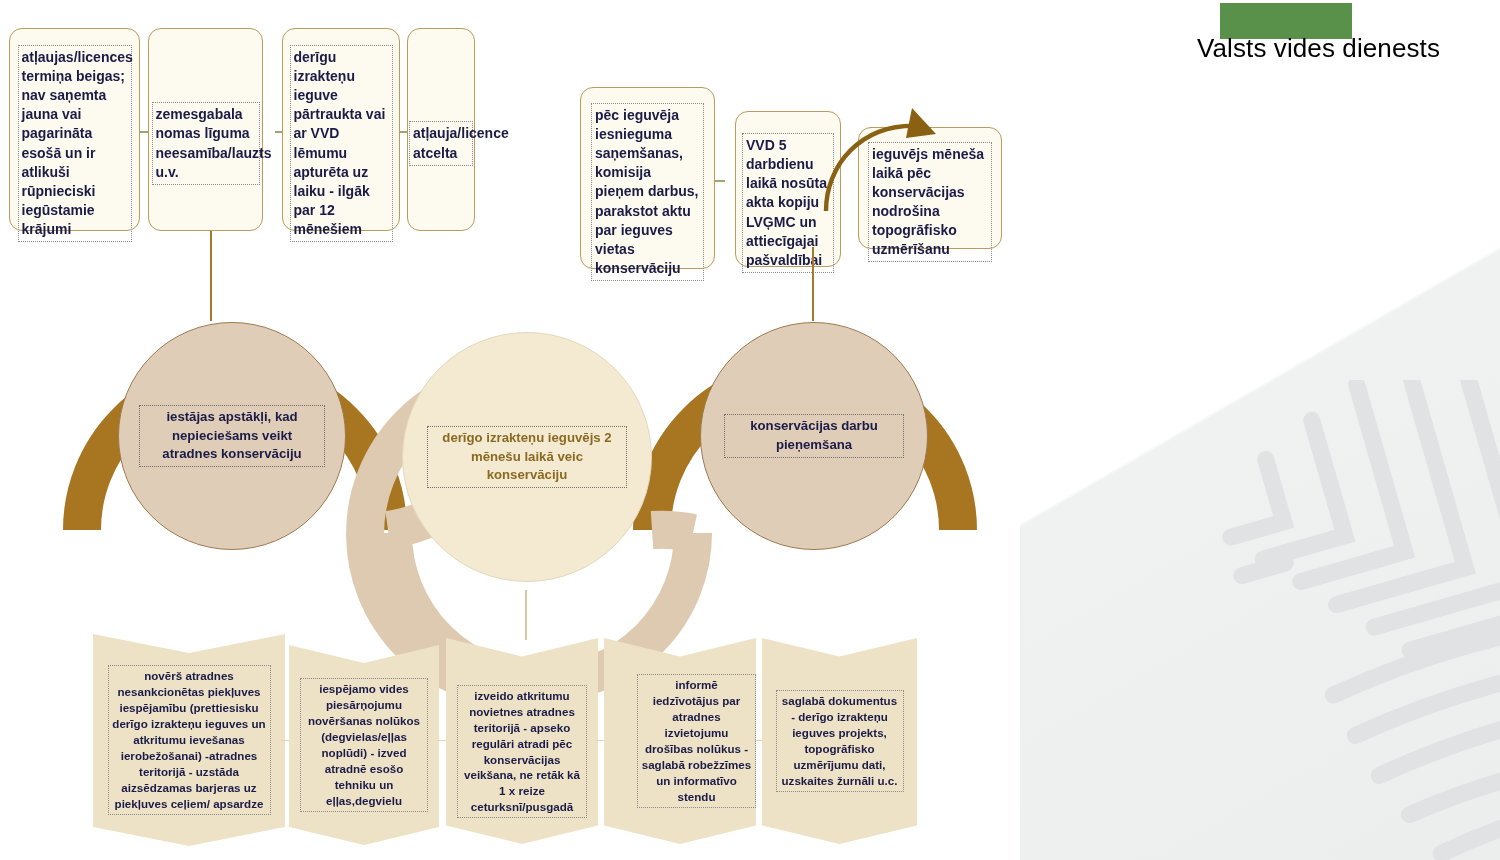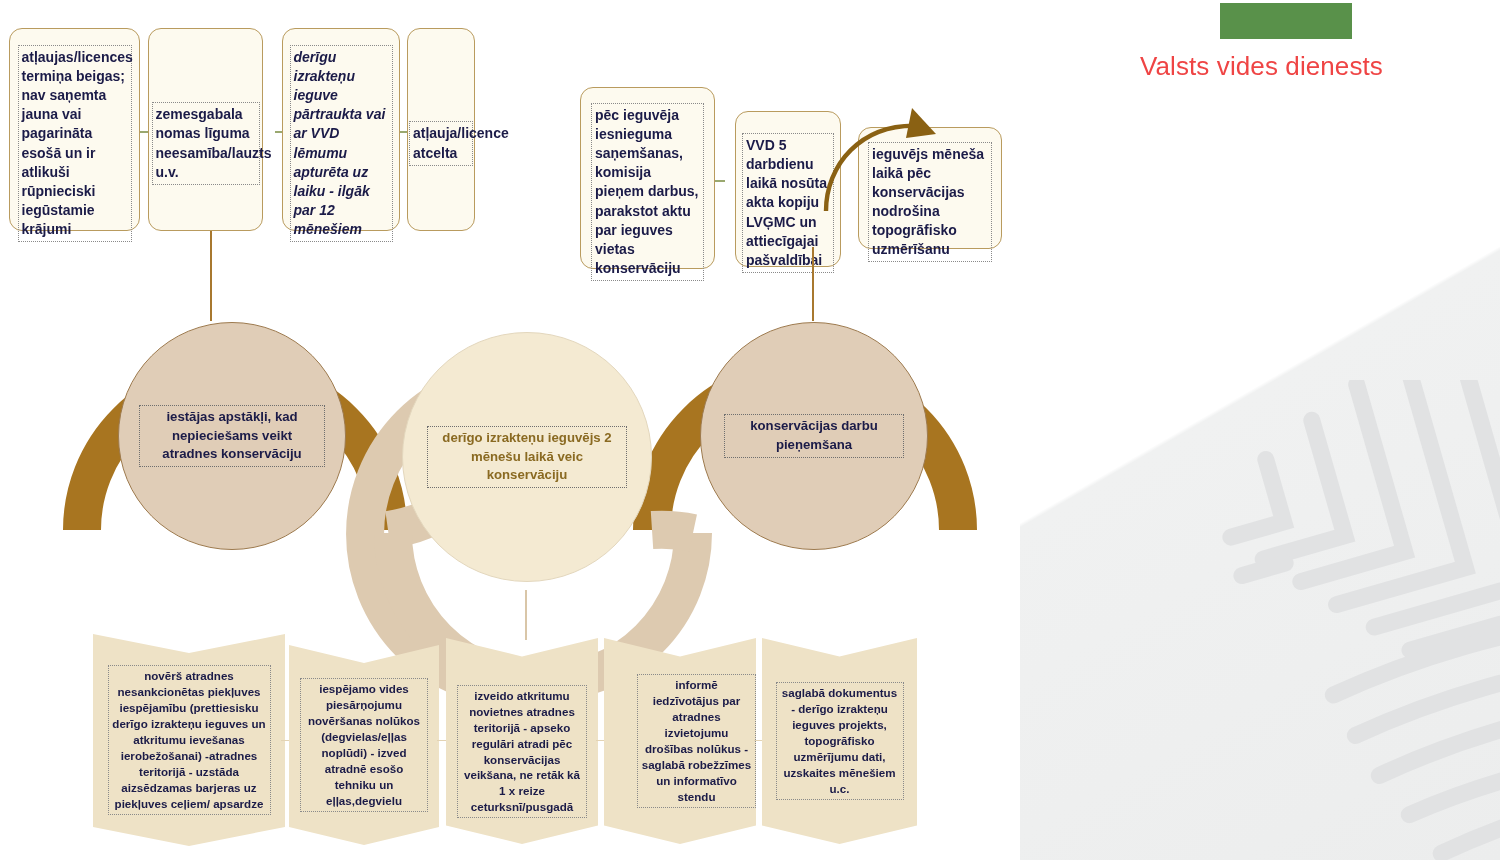--- a/index.html
+++ b/index.html
@@ -19,22 +19,22 @@
   }
   .brand-wedge{
     position:absolute;left:0;top:0;width:480px;height:860px;
     background:linear-gradient(150deg,#ffffff 0%,#ffffff 46%,#f0f1f1 46.4%,#eceded 100%);
   }
   .brand-logo-mark{
     position:absolute;left:200px;top:3px;width:132px;height:36px;
     background:#59914a;
   }
   .brand-title{
-    position:absolute;left:120px;top:50px;width:300px;
-    text-align:left;font-size:26px;line-height:1.25;color:#ef4444;
+    position:absolute;left:120px;top:32px;width:300px;
+    text-align:right;font-size:26px;line-height:1.25;color:#000000;
     font-family:"Liberation Sans","DejaVu Sans",sans-serif;
     letter-spacing:.1px;
   }
   .fingerprint{position:absolute;left:150px;top:380px;width:420px;height:520px;opacity:1;}
 
   
   .rbox{
     position:absolute;
     background:#fdfaef;
     border:1.4px solid #b99b5e;
@@ -132,21 +132,21 @@
 
   <div class="h-conn" style="left:140px;top:131px;width:10px;"></div>
 
   <div class="rbox" style="left:148px;top:28px;width:115px;height:203px;">
     <div class="txt" style="width:108px;">zemesgabala nomas līguma neesamība/lauzts u.v.</div>
   </div>
 
   <div class="h-conn" style="left:275px;top:131px;width:8px;"></div>
 
   <div class="rbox" style="left:282px;top:28px;width:118px;height:203px;">
-    <div class="txt" style="width:103px;font-style:italic;">derīgu izrakteņu ieguve pārtraukta vai ar VVD lēmumu apturēta uz laiku - ilgāk par 12 mēnešiem</div>
+    <div class="txt" style="width:103px;">derīgu izrakteņu ieguve pārtraukta vai ar VVD lēmumu apturēta uz laiku - ilgāk par 12 mēnešiem</div>
   </div>
 
   <div class="h-conn" style="left:400px;top:131px;width:8px;"></div>
 
   <div class="rbox" style="left:407px;top:28px;width:68px;height:203px;">
     <div class="txt" style="width:64px;">atļauja/licence atcelta</div>
   </div>
 
   <div class="v-conn" style="left:210px;top:231px;width:1.6px;height:90px;"></div>
 
@@ -218,16 +218,16 @@
 
   <div class="chev-conn" style="left:596px;top:740px;width:12px;"></div>
 
   <div class="chev" style="left:604px;top:638px;width:152px;height:206px;padding-left:33px;">
     <div class="chtxt" style="width:132px;">informē iedzīvotājus par atradnes izvietojumu drošības nolūkus - saglabā robežzīmes un informatīvo stendu</div>
   </div>
 
   <div class="chev-conn" style="left:754px;top:740px;width:12px;"></div>
 
   <div class="chev" style="left:762px;top:638px;width:155px;height:206px;">
-    <div class="chtxt" style="width:128px;">saglabā dokumentus - derīgo izrakteņu ieguves projekts, topogrāfisko uzmērījumu dati, uzskaites mēnešiem u.c.</div>
+    <div class="chtxt" style="width:128px;">saglabā dokumentus - derīgo izrakteņu ieguves projekts, topogrāfisko uzmērījumu dati, uzskaites žurnāli u.c.</div>
   </div>
 
 </div>
 
 </body></html>

